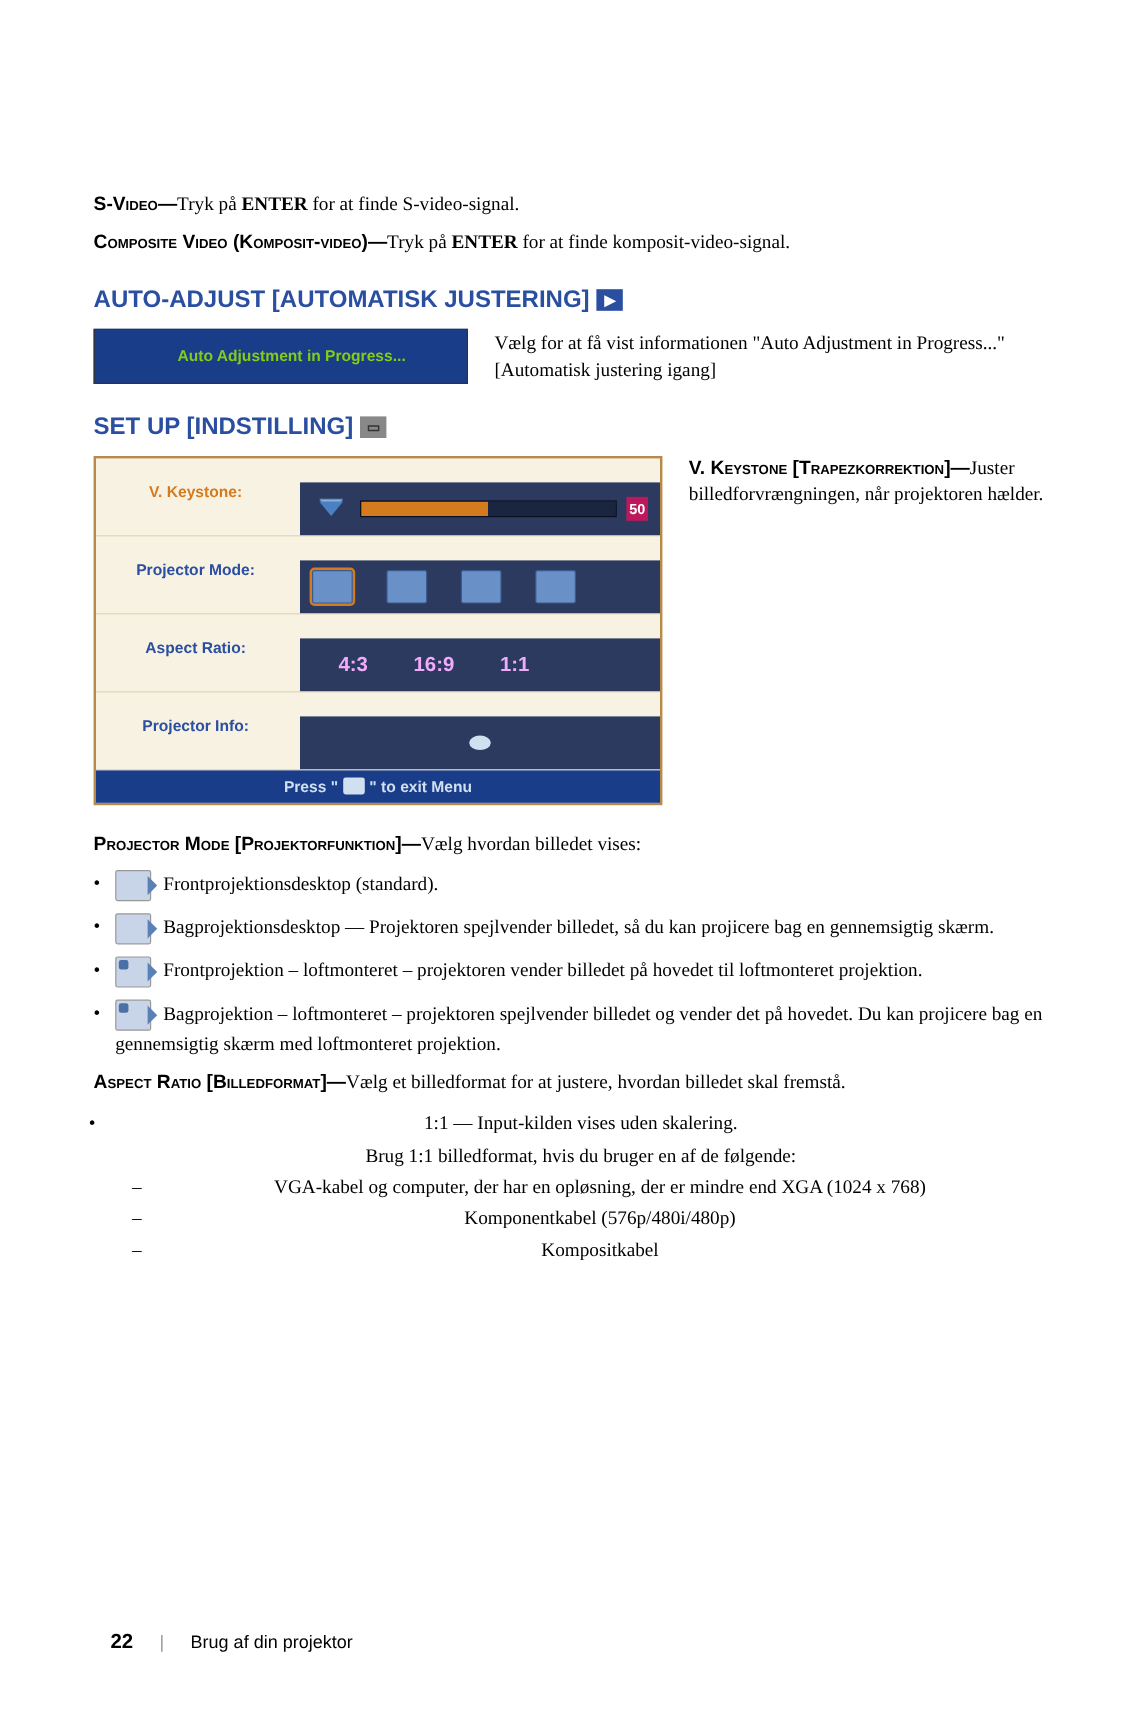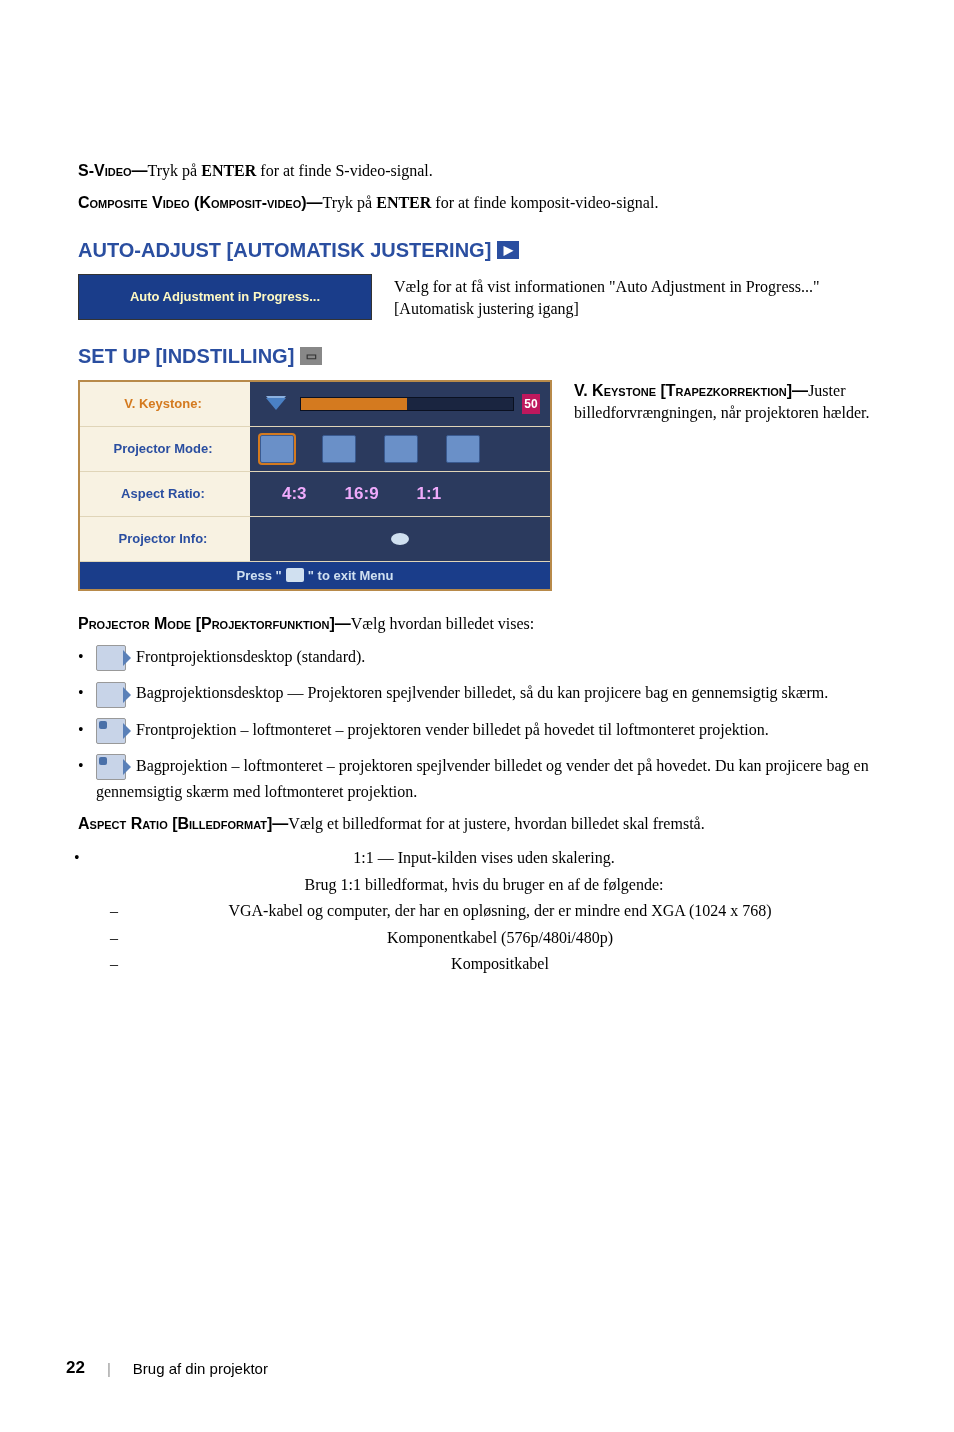--- a/index.html
+++ b/index.html
@@ -55,51 +55,53 @@
     display: flex;
     gap: 22px;
     align-items: flex-start;
     margin-bottom: 12px;
   }
   .auto-adjust-box {
     width: 292px;
     height: 44px;
     border: 1px solid #333;
     background: #1a3d8a;
-    color: #fef9c3;
+    color: #84cc16;
     font-family: Arial, Helvetica, sans-serif;
     font-weight: bold;
     font-size: 13px;
     display: flex;
     align-items: center;
     justify-content: center;
     flex-shrink: 0;
+    padding-left: 18px;
   }
   .auto-adjust-text {
     flex: 1;
     line-height: 1.4;
     padding-top: 2px;
   }
   .setup-row {
     display: flex;
     gap: 22px;
     align-items: flex-start;
     margin-bottom: 16px;
   }
   .setup-img {
     width: 470px;
     border: 2px solid #b88a4a;
     background: #f8f2e2;
     flex-shrink: 0;
   }
   .setup-row-item {
     display: flex;
-    align-items: center;
+    align-items: flex-start;
     border-bottom: 1px solid #e0d5b8;
     height: 44px;
+    margin-top: 20px;
   }
   .setup-label {
     width: 166px;
     font-family: Arial, Helvetica, sans-serif;
     font-weight: bold;
     font-size: 13px;
     text-align: center;
     padding-right: 4px;
   }
   .setup-label.active { color: #d47a1f; }
@@ -255,21 +257,21 @@
     line-height: 1.4;
   }
   .sub-bullet::before {
     content: "–";
     position: absolute;
     left: 0;
   }
   .page-footer {
     position: absolute;
     bottom: 54px;
-    left: 66px;
+    left: 92px;
     font-family: Arial, Helvetica, sans-serif;
     font-size: 15px;
     display: flex;
     align-items: center;
     gap: 22px;
   }
   .page-num {
     font-weight: bold;
     font-size: 17px;
   }

